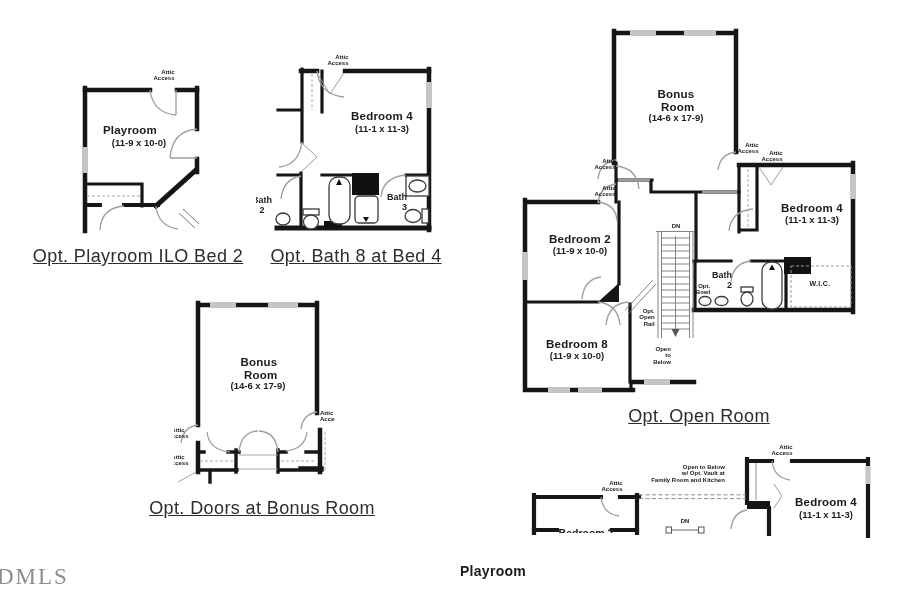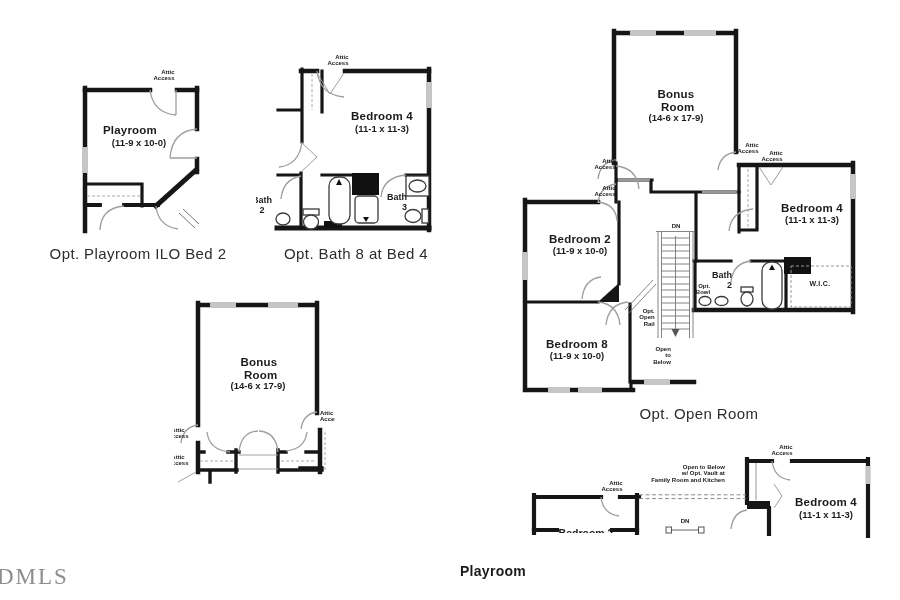--- a/index.html
+++ b/index.html
@@ -6,21 +6,21 @@
   #sheet{position:relative;width:900px;height:600px;background:#ffffff;overflow:hidden;
          font-family:"Liberation Sans",sans-serif;color:#1b1b1b;}
   #linework{position:absolute;left:0;top:0;}
   .lbl{position:absolute;transform:translateX(-50%);text-align:right;white-space:pre-line;
        color:#1b1b1b;line-height:1.12;}
   .room{font-size:11.5px;font-weight:bold;letter-spacing:.2px;}
   .dims{font-size:9.5px;font-weight:bold;}
   .small{font-size:9px;font-weight:bold;}
   .tiny{font-size:6px;font-weight:bold;line-height:1.08;}
   .wic{font-size:7px;font-weight:bold;letter-spacing:.3px;}
-  .caption{font-size:15px;color:#2d2d2d;letter-spacing:.4px;white-space:nowrap;}
+  .caption{font-size:18px;color:#2d2d2d;letter-spacing:.4px;white-space:nowrap;text-decoration:underline;}
   .title{font-size:14px;font-weight:bold;line-height:1.25;letter-spacing:.3px;}
   .clipbox{position:absolute;overflow:hidden;}
   .clipbox .inner{position:absolute;white-space:pre-line;text-align:center;font-weight:bold;color:#1b1b1b;}
   #watermark{position:absolute;left:-3px;top:564px;font-family:"Liberation Serif",serif;
              font-size:23px;color:#8d8d8d;letter-spacing:2px;}
 </style>
 </head>
 <body>
 
 <div id="sheet">
@@ -230,20 +230,21 @@
 Access</div>
   </div>
   <div class="clipbox" style="left:174px;top:454px;width:22px;height:14px">
     <div class="inner" style="left:-13px;top:0;width:34px;font-size:6px;line-height:1.08">Attic
 Access</div>
   </div>
   <div class="clipbox" style="left:320px;top:410px;width:15px;height:14px">
     <div class="inner" style="left:0;top:0;width:34px;font-size:6px;line-height:1.08;text-align:left">Attic
 Access</div>
   </div>
+  <div class="lbl caption" style="left:262px;top:498px">Opt. Doors at Bonus Room</div>
 
   <div class="lbl tiny" style="left:782px;top:444px">Attic
 Access</div>
   <div class="lbl tiny" style="left:612px;top:480px">Attic
 Access</div>
   <div class="lbl tiny" style="left:688px;top:464px">Open to Below
 w/ Opt. Vault at
 Family Room and Kitchen</div>
   <div class="lbl room" style="left:826px;top:496px">Bedroom 4</div>
   <div class="lbl dims" style="left:826px;top:510px">(11-1 x 11-3)</div>

